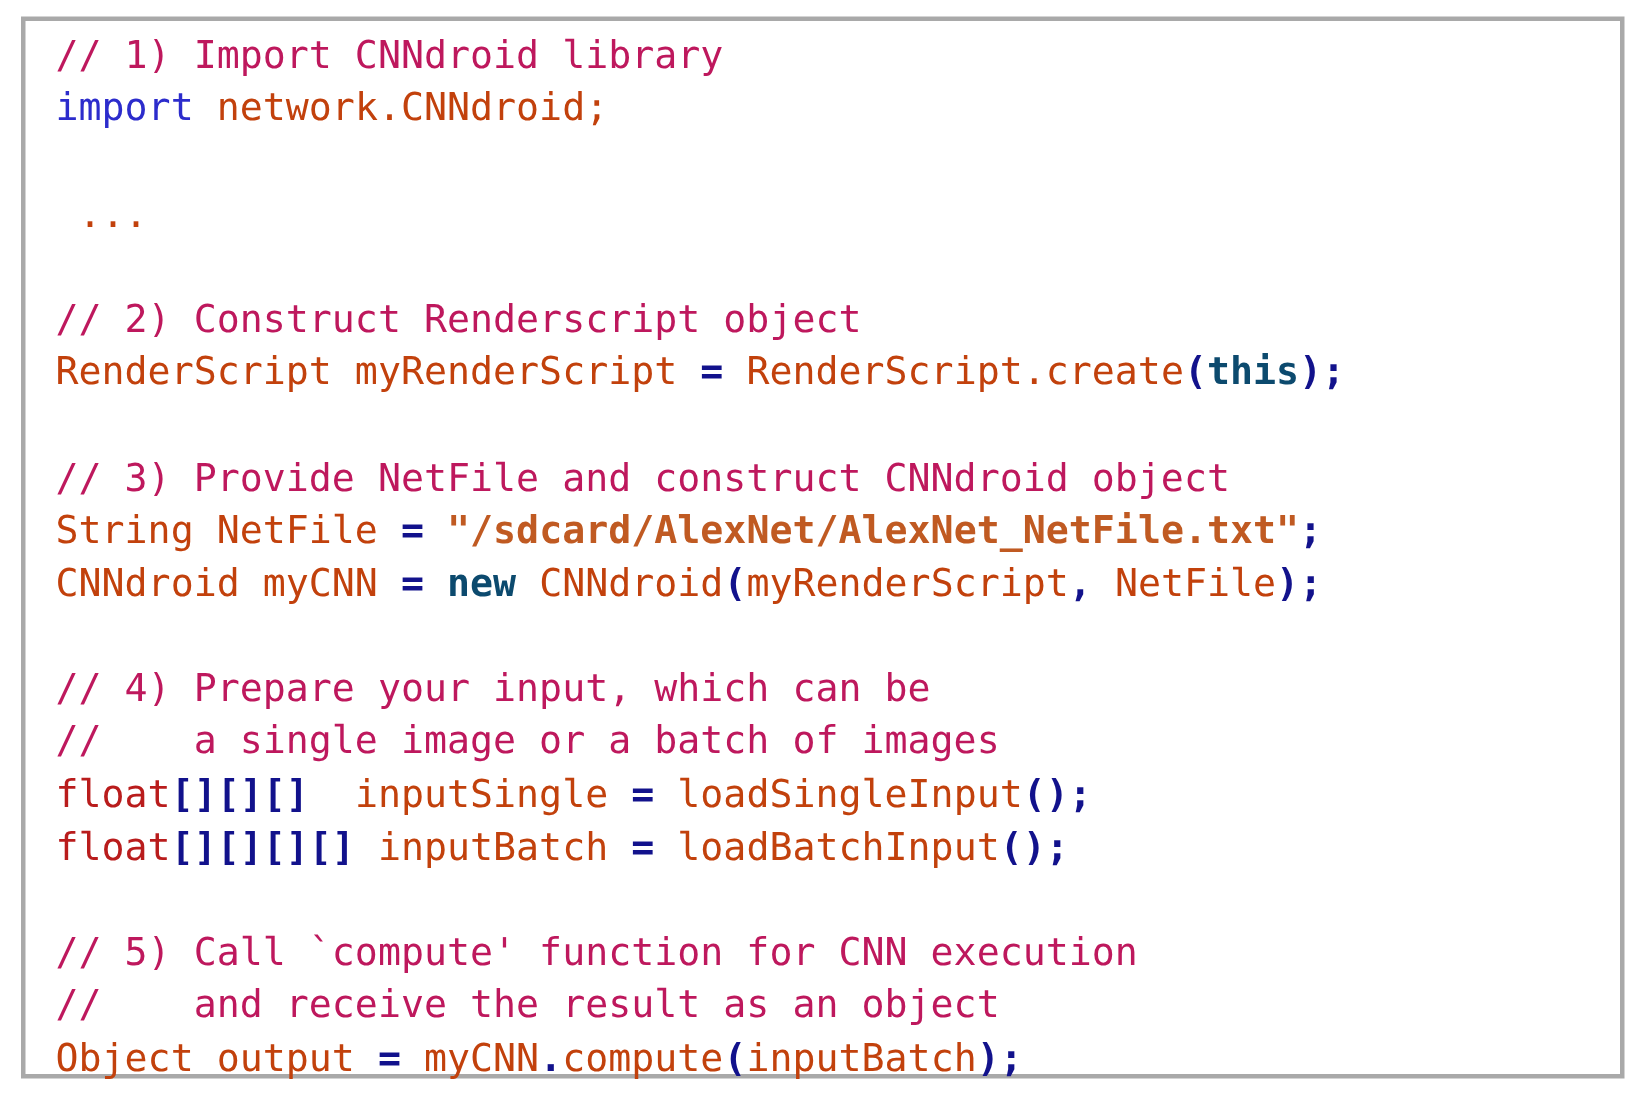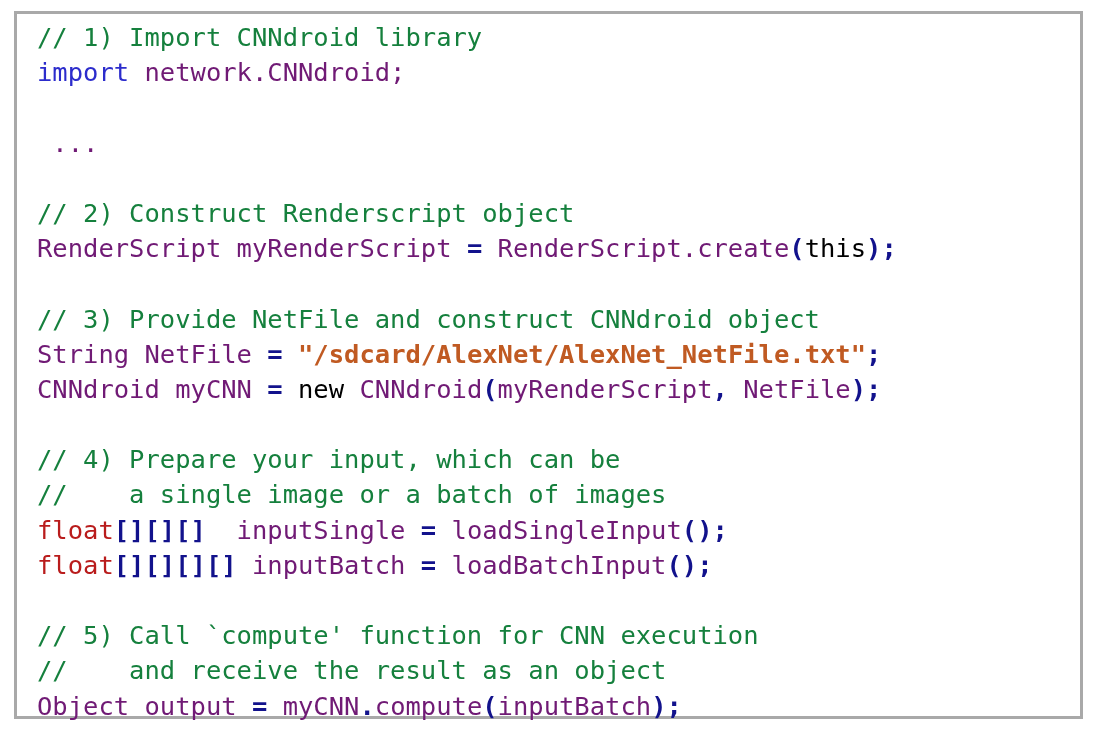--- a/index.html
+++ b/index.html
@@ -37,26 +37,26 @@
     line-height: 35.2px;
     letter-spacing: 0px;
     white-space: pre;
     color: #111111;
   }
 
   .ln { display: block; height: 35.2px; }
   .ln.blank { color: transparent; }
 
   
-  .cmt  { color: #15803d; }
+  .cmt  { color: #be185d; }
   .kw   { color: #2c2ccc; }            
-  .kwb  { color: #000000; font-weight: normal; }  
+  .kwb  { color: #0c4a6e; font-weight: bold; }  
   .typ  { color: #b91c1c; }            
   .pun  { color: #12128c; font-weight: bold; }  
   .str  { color: #c05a22; font-weight: bold; }  
-  .pln  { color: #701a75; text-align: right; }
+  .pln  { color: #c2410c; text-align: right; }
 </style>
 </head>
 <body>
 
 <div id="code-frame">
   <pre id="code-listing"><span class="ln"><span class="cmt">// 1) Import CNNdroid library</span></span><span class="ln"><span class="kw">import</span><span class="pln"> network.CNNdroid;</span></span><span class="ln blank">&nbsp;</span><span class="ln"><span class="pln"> ...</span></span><span class="ln blank">&nbsp;</span><span class="ln"><span class="cmt">// 2) Construct Renderscript object</span></span><span class="ln"><span class="pln">RenderScript myRenderScript </span><span class="pun">=</span><span class="pln"> RenderScript.create</span><span class="pun">(</span><span class="kwb">this</span><span class="pun">);</span></span><span class="ln blank">&nbsp;</span><span class="ln"><span class="cmt">// 3) Provide NetFile and construct CNNdroid object</span></span><span class="ln"><span class="pln">String NetFile </span><span class="pun">=</span><span class="pln"> </span><span class="str">"/sdcard/AlexNet/AlexNet_NetFile.txt"</span><span class="pun">;</span></span><span class="ln"><span class="pln">CNNdroid myCNN </span><span class="pun">=</span><span class="pln"> </span><span class="kwb">new</span><span class="pln"> CNNdroid</span><span class="pun">(</span><span class="pln">myRenderScript</span><span class="pun">,</span><span class="pln"> NetFile</span><span class="pun">);</span></span><span class="ln blank">&nbsp;</span><span class="ln"><span class="cmt">// 4) Prepare your input, which can be</span></span><span class="ln"><span class="cmt">//    a single image or a batch of images</span></span><span class="ln"><span class="typ">float</span><span class="pun">[][][]</span><span class="pln">  inputSingle </span><span class="pun">=</span><span class="pln"> loadSingleInput</span><span class="pun">();</span></span><span class="ln"><span class="typ">float</span><span class="pun">[][][][]</span><span class="pln"> inputBatch </span><span class="pun">=</span><span class="pln"> loadBatchInput</span><span class="pun">();</span></span><span class="ln blank">&nbsp;</span><span class="ln"><span class="cmt">// 5) Call `compute' function for CNN execution</span></span><span class="ln"><span class="cmt">//    and receive the result as an object</span></span><span class="ln"><span class="pln">Object output </span><span class="pun">=</span><span class="pln"> myCNN</span><span class="pun">.</span><span class="pln">compute</span><span class="pun">(</span><span class="pln">inputBatch</span><span class="pun">);</span></span></pre>
 </div>
 
 </body></html>

